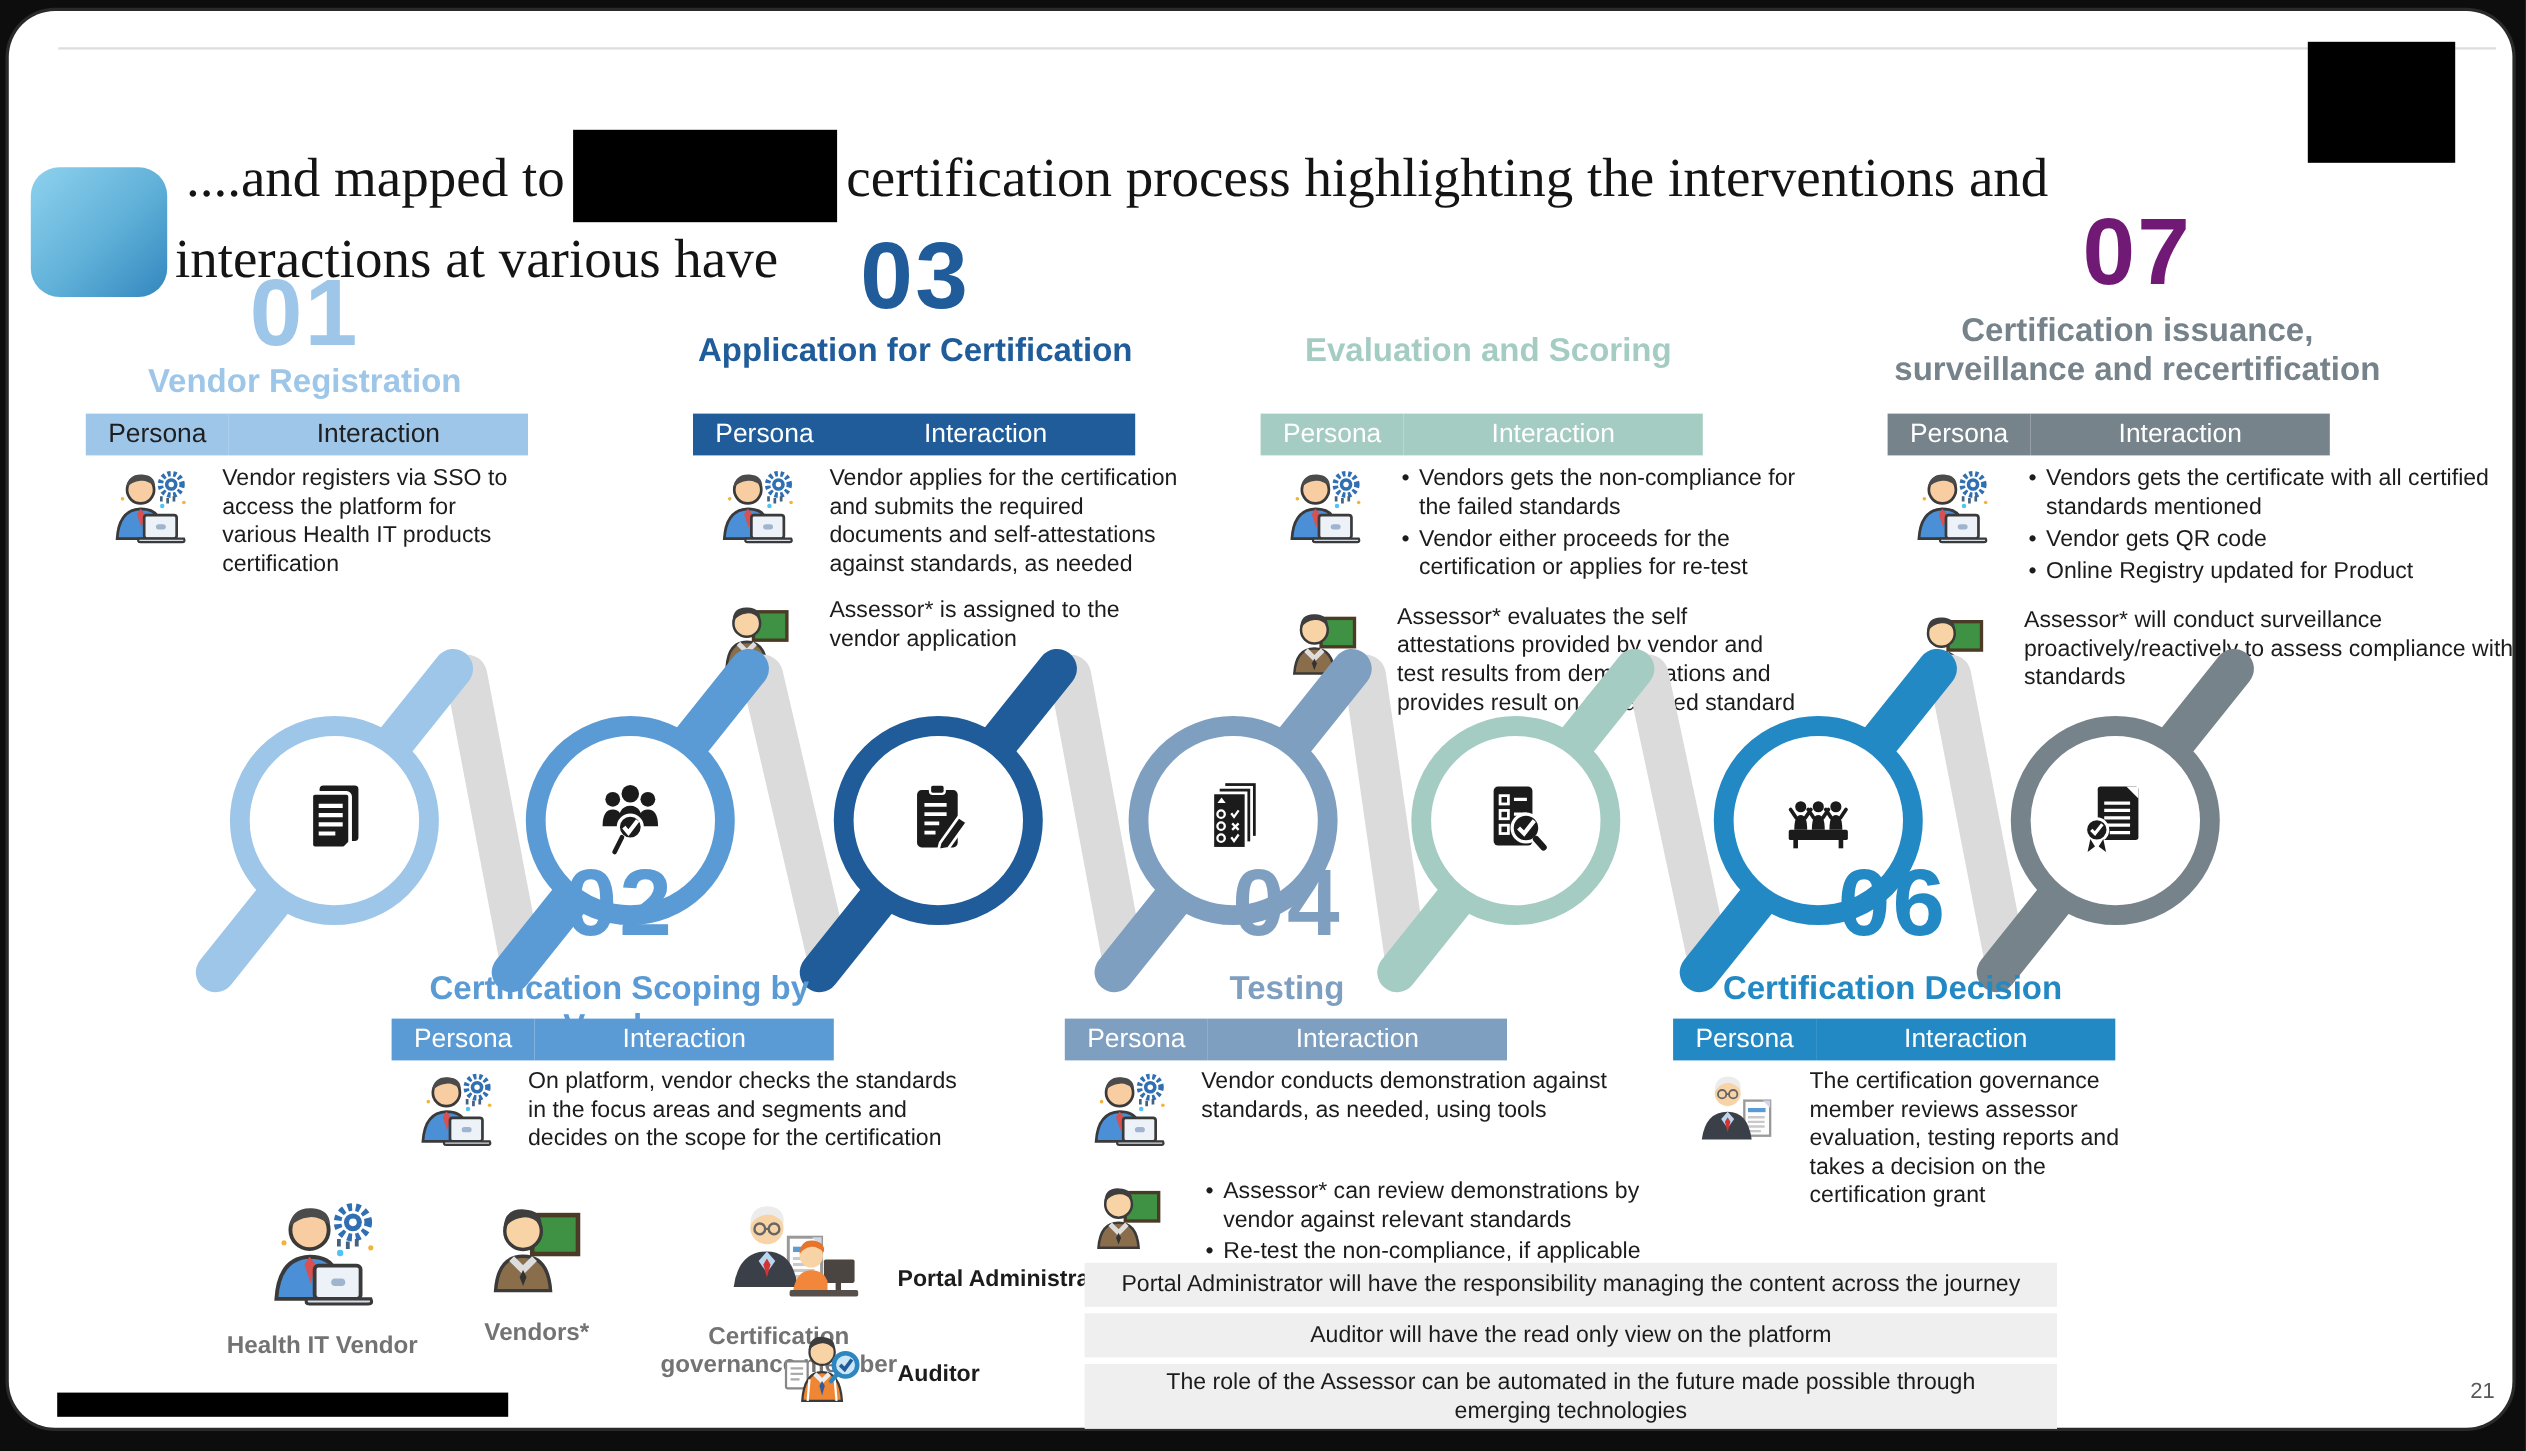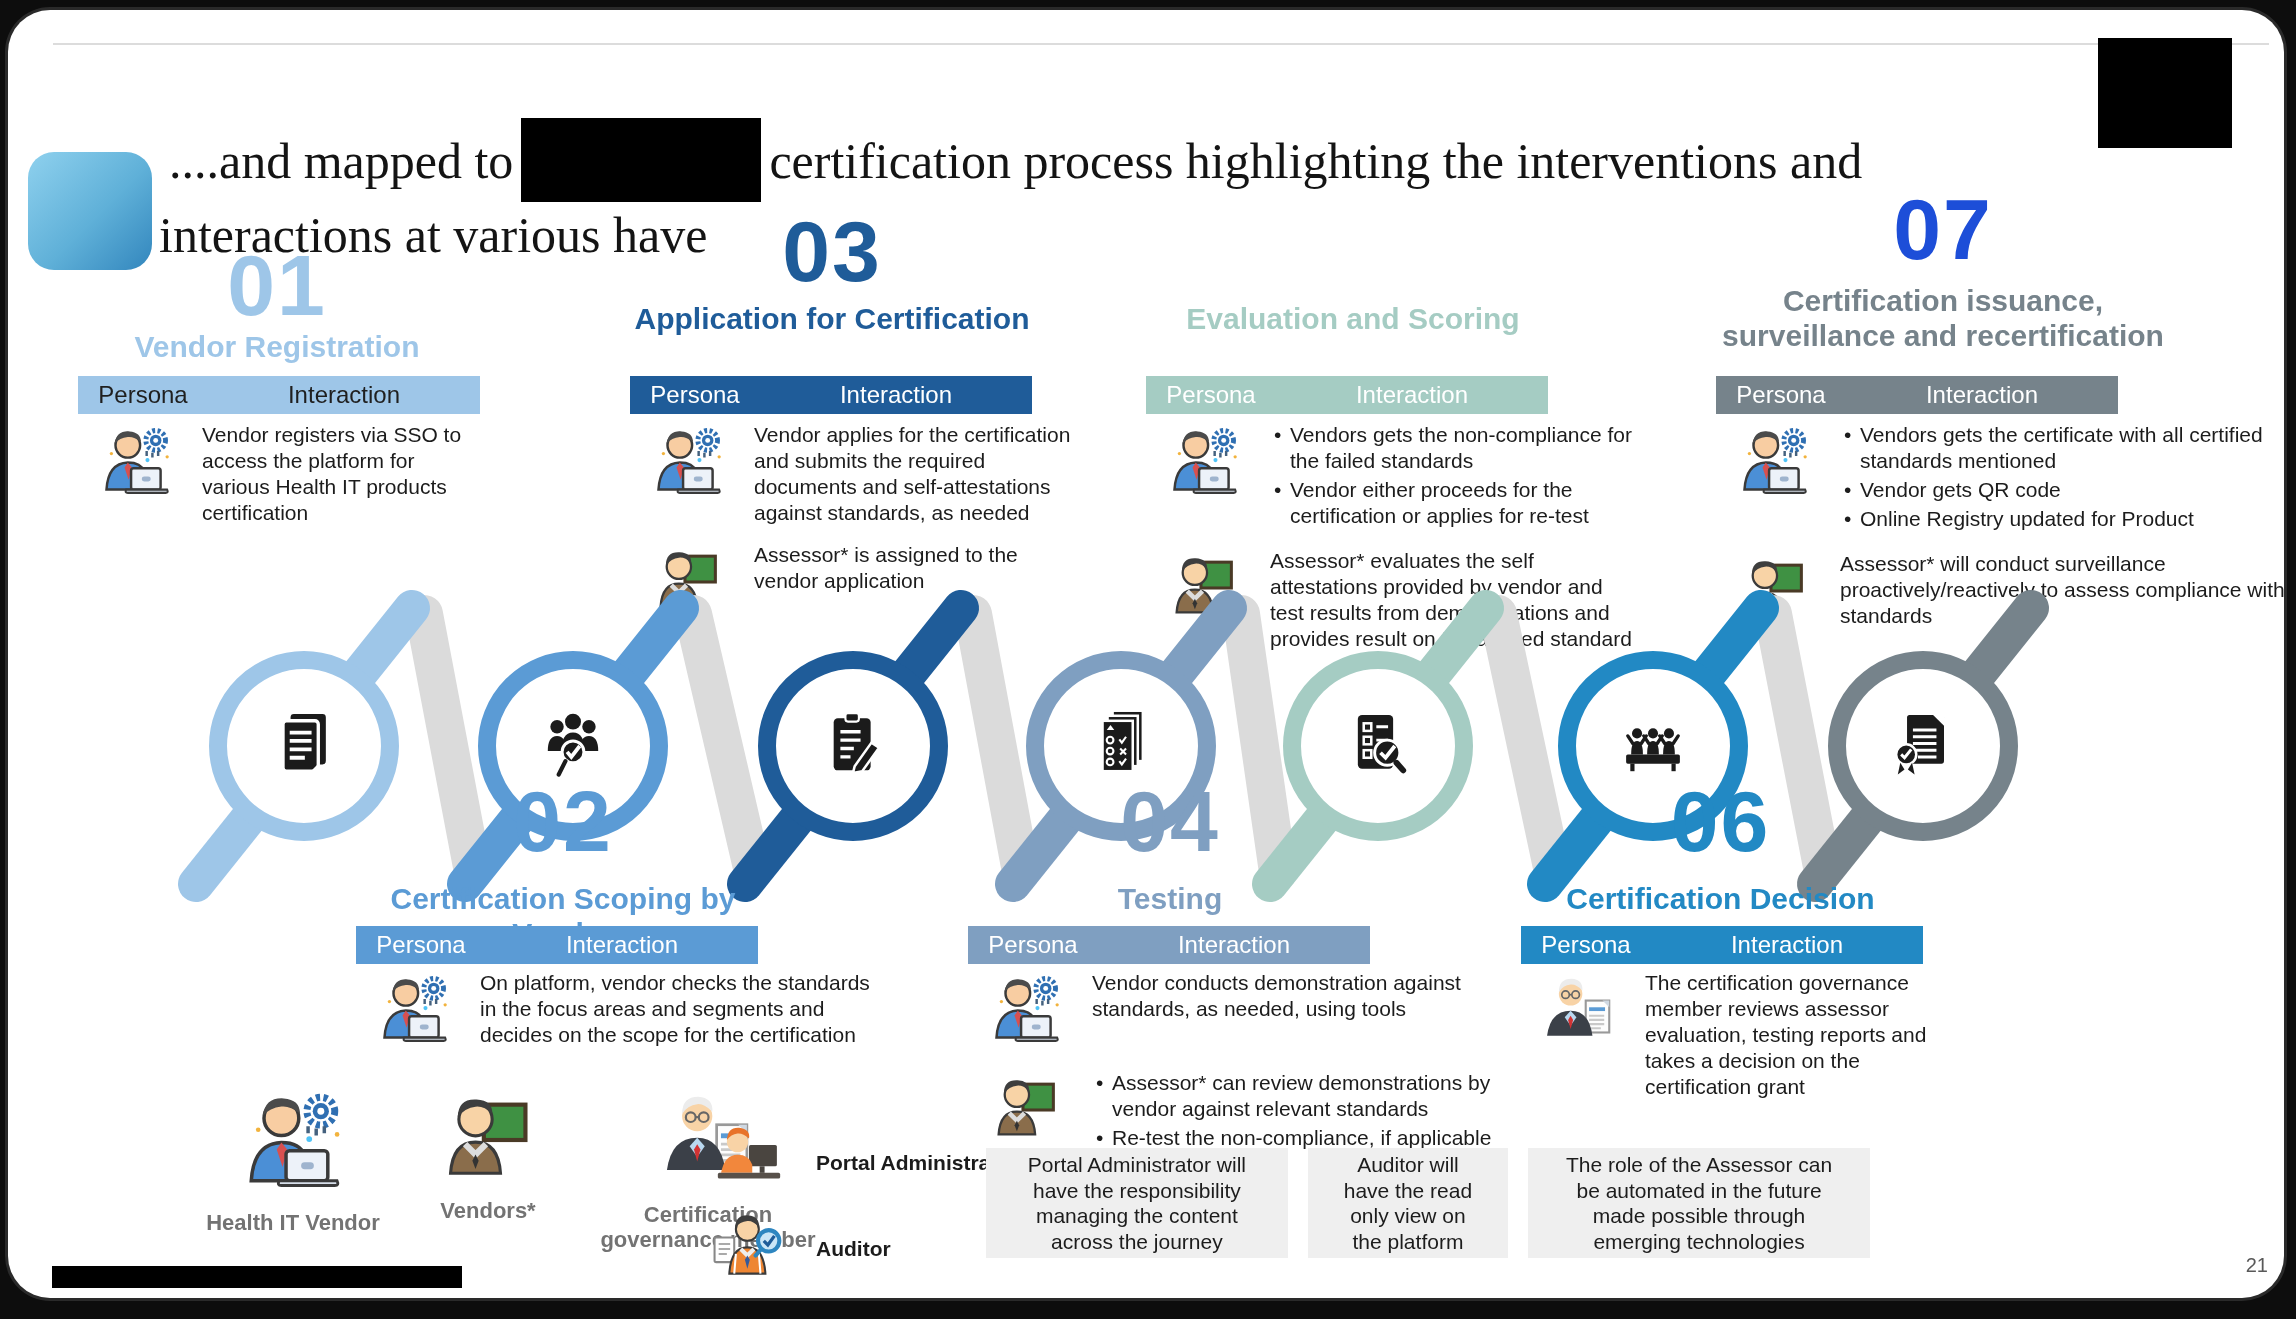--- a/index.html
+++ b/index.html
@@ -60,21 +60,21 @@
 
   
   .legend{position:absolute;left:185px;top:1078px;display:flex;gap:30px;}
   .legend-item{display:flex;flex-direction:column;align-items:center;}
   .legend-item .lbl{font-size:22px;font-weight:700;color:#737373;margin-top:6px;text-align:center;line-height:1.15;}
   .li-1{width:200px;} .li-2{width:130px;} .li-3{width:250px;}
   .extra{position:absolute;left:700px;top:1112px;}
   .extra-row{display:flex;align-items:center;gap:26px;}
   .extra-row + .extra-row{margin-top:4px;}
   .extra-row .lbl{font-size:21px;font-weight:700;color:#1c1c1c;}
-  .notes{position:absolute;left:978px;top:1138px;width:884px;display:flex;flex-direction:row;gap:20px;}
+  .notes{position:absolute;left:978px;top:1138px;width:884px;display:flex;flex-direction:column;gap:6px;}
   .note{background:#efefef;font-size:21px;color:#1c1c1c;display:flex;align-items:center;justify-content:center;
     text-align:center;min-height:40px;padding:4px 30px;box-sizing:border-box;line-height:1.22;}
   .redaction-bar{position:absolute;left:44px;top:1256px;width:410px;height:22px;background:#000;}
   .pagenum{position:absolute;left:2200px;top:1244px;width:60px;text-align:right;font-size:20px;color:#595959;}
   .pi{display:block;}
 </style>
 </head>
 <body>
 
 <svg width="0" height="0" style="position:absolute" aria-hidden="true">
@@ -290,21 +290,21 @@
               <svg class="pi" width="76" height="76">
                 <use href="#sy-assessor"></use>
               </svg>
             </div>
           <p class="txt">Assessor* evaluates the self attestations provided by vendor and test results from demonstrations and provides result on the applied standard</p>
         </div>
       </div>
     </section>
 
     <section class="step s7">
-      <div class="num" style="color: #1d4ed8;">07</div>
+      <div class="num" style="color: #701a75;">07</div>
       <div class="stitle" style="color: rgb(118, 131, 139);">Certification issuance, surveillance and recertification</div>
       <div class="bars">
         <div class="bar persona" style="background: rgb(118, 131, 139); color: rgb(255, 255, 255);">Persona</div>
         <div class="bar interaction" style="background: rgb(118, 131, 139); color: rgb(255, 255, 255);">Interaction</div>
       </div>
       <div class="rows">
         <div class="row">
           <div class="picon-box">
               <svg class="pi" width="82" height="82">
                 <use href="#sy-vendor"></use>

